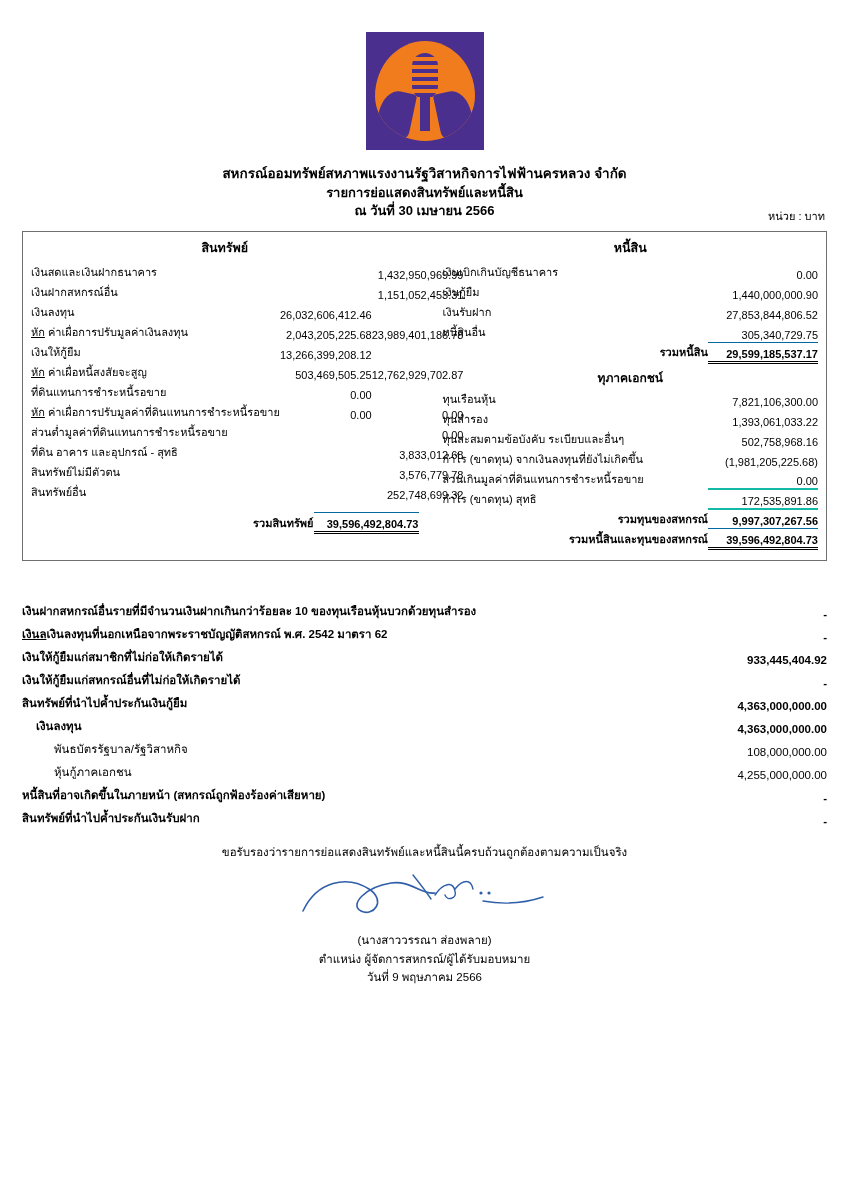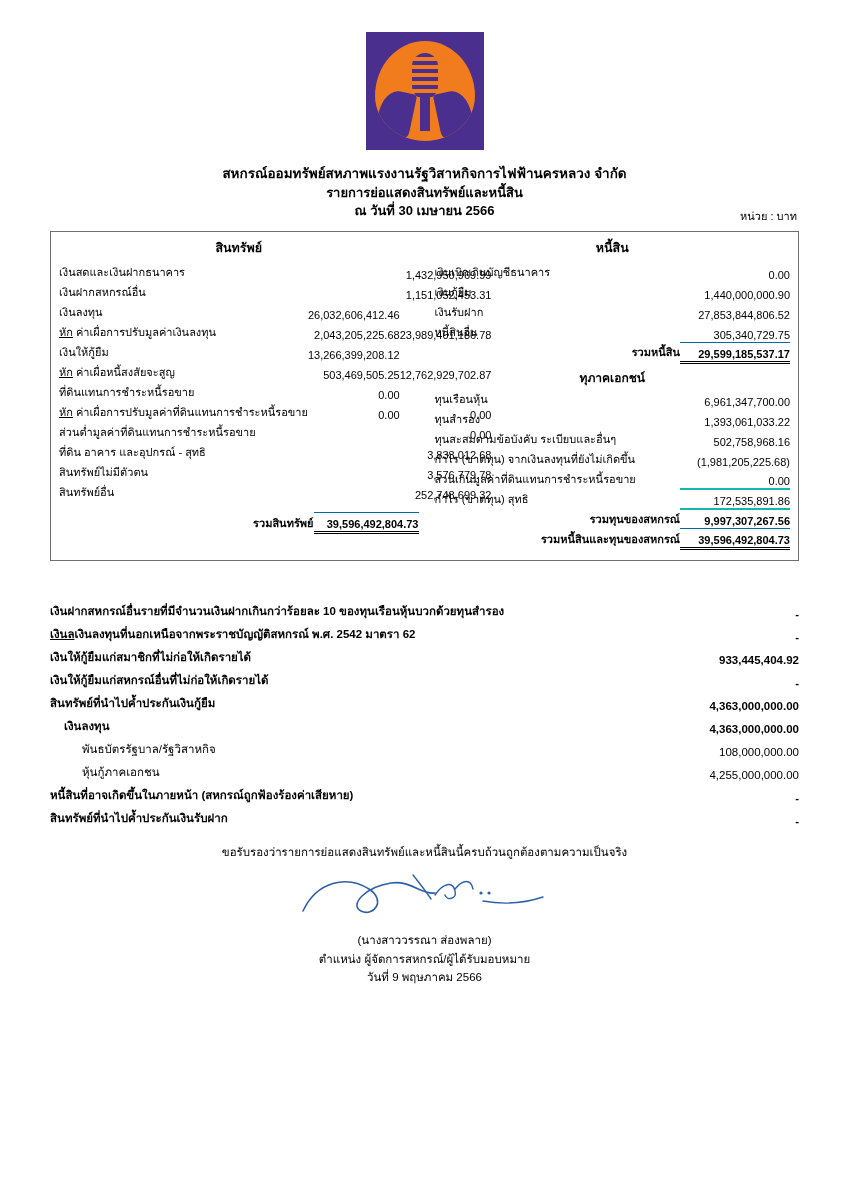--- a/index.html
+++ b/index.html
@@ -13,21 +13,21 @@
     font-family: "Liberation Sans", sans-serif;
     color: #000000;
     position: relative;
     overflow: hidden;
   }
   .page {
     position: relative;
     width: 849px;
     height: 1200px;
     box-sizing: border-box;
-    padding: 0 50px;
+    padding: 0 22px;
   }
 
   
   .logo-wrap {
     display: flex;
     justify-content: center;
     padding-top: 32px;
   }
   .logo {
     width: 118px;
@@ -110,20 +110,21 @@
     margin-top: -14px;
     padding-right: 2px;
   }
 
   
   .table-box {
     border: 1px solid #6f6f6f;
     margin-top: 6px;
     padding: 6px 8px 10px 8px;
     display: flex;
+    gap: 8px;
   }
   .col {
     width: 50%;
     box-sizing: border-box;
   }
   .col.left { padding-right: 6px; }
   .col.right { padding-left: 10px; }
 
   .col-title {
     text-align: center;
@@ -338,21 +339,21 @@
             <td class="num bold dblline">29,599,185,537.17</td>
           </tr>
         </tbody>
       </table>
 
       <div class="sec-title">ทุภาคเอกชน์</div>
       <table class="acct">
         <tbody>
           <tr>
             <td class="label">ทุนเรือนหุ้น</td>
-            <td class="num">6,961,347,700.00</td>
+            <td class="num">7,821,106,300.00</td>
           </tr>
           <tr>
             <td class="label">ทุนสำรอง</td>
             <td class="num">1,393,061,033.22</td>
           </tr>
           <tr>
             <td class="label">ทุนสะสมตามข้อบังคับ ระเบียบและอื่นๆ</td>
             <td class="num">502,758,968.16</td>
           </tr>
           <tr>

